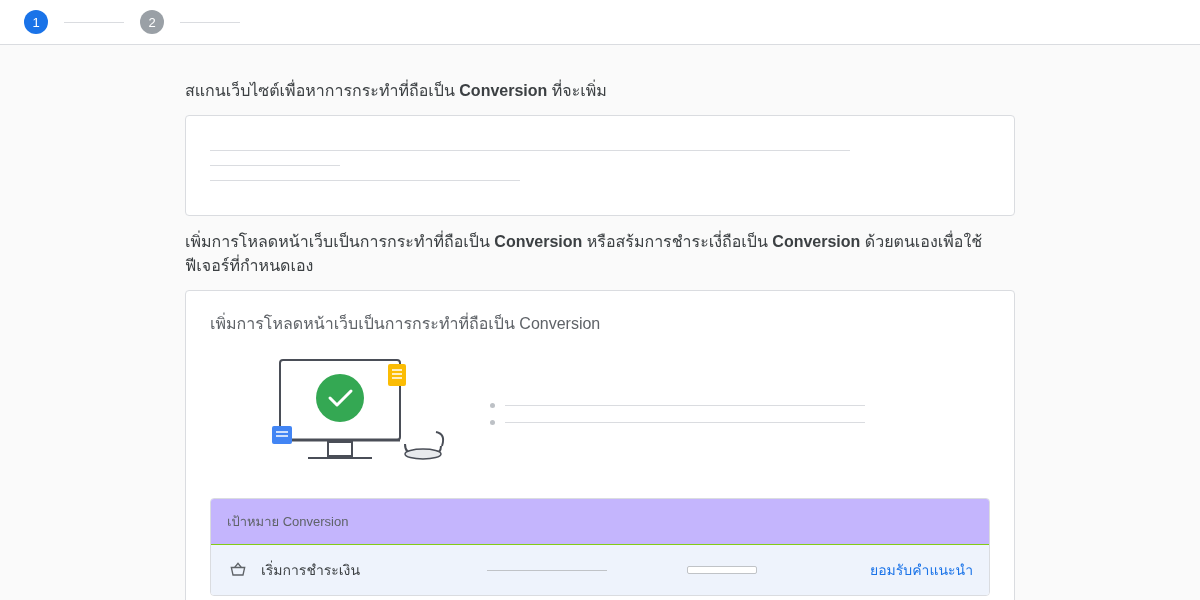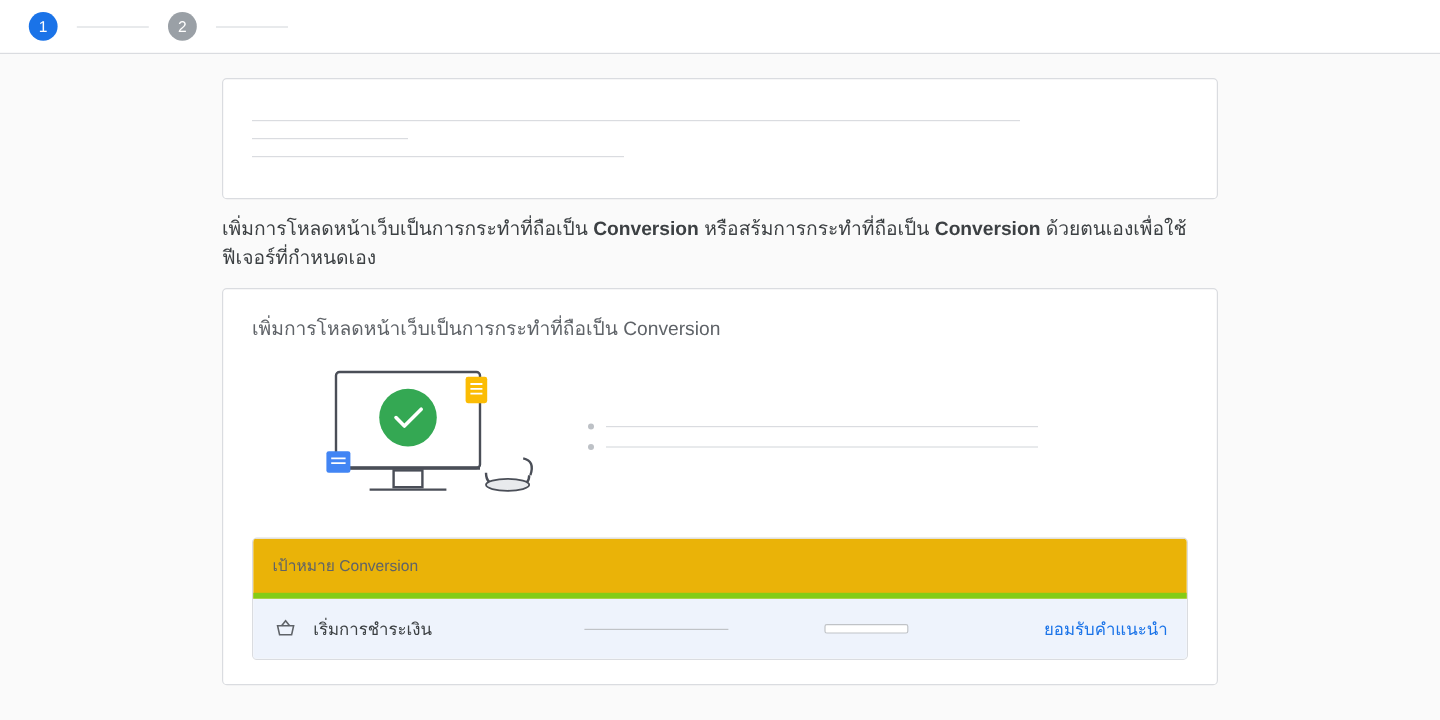--- a/index.html
+++ b/index.html
@@ -29,21 +29,21 @@
 .card-title { font-size: 16px; color: #5f6368; margin-bottom: 18px; }
 
 .illus-row { display: flex; align-items: center; gap: 40px; margin: 8px 0 24px 40px; }
 .illus-svg { flex-shrink: 0; }
 .bullets { flex: 1; }
 .bullet-row { display: flex; align-items: center; gap: 10px; margin: 12px 0; }
 .bullet-dot { width: 5px; height: 5px; border-radius: 50%; background: #bdc1c6; flex-shrink: 0; }
 .bullet-line { height: 1px; background: #dadce0; flex: 1; max-width: 360px; }
 
 .table { border: 1px solid #dadce0; border-radius: 4px; overflow: hidden; }
-.thead { display: flex; padding: 12px 16px; background: #eab308; border-bottom: 5px solid #84cc16; color: #5f6368; font-size: 13px; }
+.thead { display: flex; padding: 12px 16px; background: #c4b5fd; border-bottom: 1px solid #84cc16; color: #5f6368; font-size: 13px; }
 .tcol-goal { width: 260px; display: flex; align-items: center; gap: 12px; }
 .tcol-url { width: 200px; display: flex; align-items: center; }
 .tcol-mid { width: 140px; display: flex; align-items: center; }
 .tcol-action { flex: 1; display: flex; justify-content: flex-end; align-items: center; text-align: center; }
 .trow { display: flex; padding: 14px 16px; background: #eef3fc; border-bottom: 1px solid #dadce0; }
 .trow:last-child { border-bottom: none; }
 .goal-icon { width: 22px; height: 22px; display: flex; align-items: center; justify-content: center; color: #5f6368; }
 .goal-label { color: #3c4043; font-size: 14px; text-align: center; }
 .url-skel { width: 120px; height: 1px; background: #c0c3c7; }
 .mid-skel { width: 70px; height: 8px; border: 1px solid #c0c3c7; background: #fff; border-radius: 2px; }
@@ -59,29 +59,32 @@
   <div class="step-connector"></div>
   <div class="step">
     <div class="step-circle inactive">2</div>
   </div>
   <div class="step-connector"></div>
 </div>
 
 <div class="page-body">
   <div class="container">
 
+    <div class="section-heading">
+      <span>สแกนเว็บไซต์เพื่อหาการกระทำที่ถือเป็น </span><b>Conversion</b><span> ที่จะเพิ่ม</span>
+    </div>
 
     <div class="card">
       <div class="skel-line long"></div>
       <div class="skel-line short"></div>
       <div class="skel-line med"></div>
     </div>
 
     <div class="section-heading">
-      <span>เพิ่มการโหลดหน้าเว็บเป็นการกระทำที่ถือเป็น </span><b>Conversion</b><span> หรือสร้มการกระทำที่ถือเป็น </span><b>Conversion</b><span> ด้วยตนเองเพื่อใช้ฟีเจอร์ที่กำหนดเอง</span>
+      <span>เพิ่มการโหลดหน้าเว็บเป็นการกระทำที่ถือเป็น </span><b>Conversion</b><span> หรือสร้มการชำระเงี่ถือเป็น </span><b>Conversion</b><span> ด้วยตนเองเพื่อใช้ฟีเจอร์ที่กำหนดเอง</span>
     </div>
 
     <div class="card">
       <div class="card-title">เพิ่มการโหลดหน้าเว็บเป็นการกระทำที่ถือเป็น Conversion</div>
 
       <div class="illus-row">
         <svg class="illus-svg" width="200" height="120" viewBox="0 0 200 120">
           <rect x="30" y="6" width="120" height="80" rx="3" fill="#fff" stroke="#4a4e57" stroke-width="2"></rect>
           <line x1="30" y1="86" x2="150" y2="86" stroke="#4a4e57" stroke-width="3"></line>
           <rect x="78" y="88" width="24" height="14" fill="#fff" stroke="#4a4e57" stroke-width="2"></rect>

